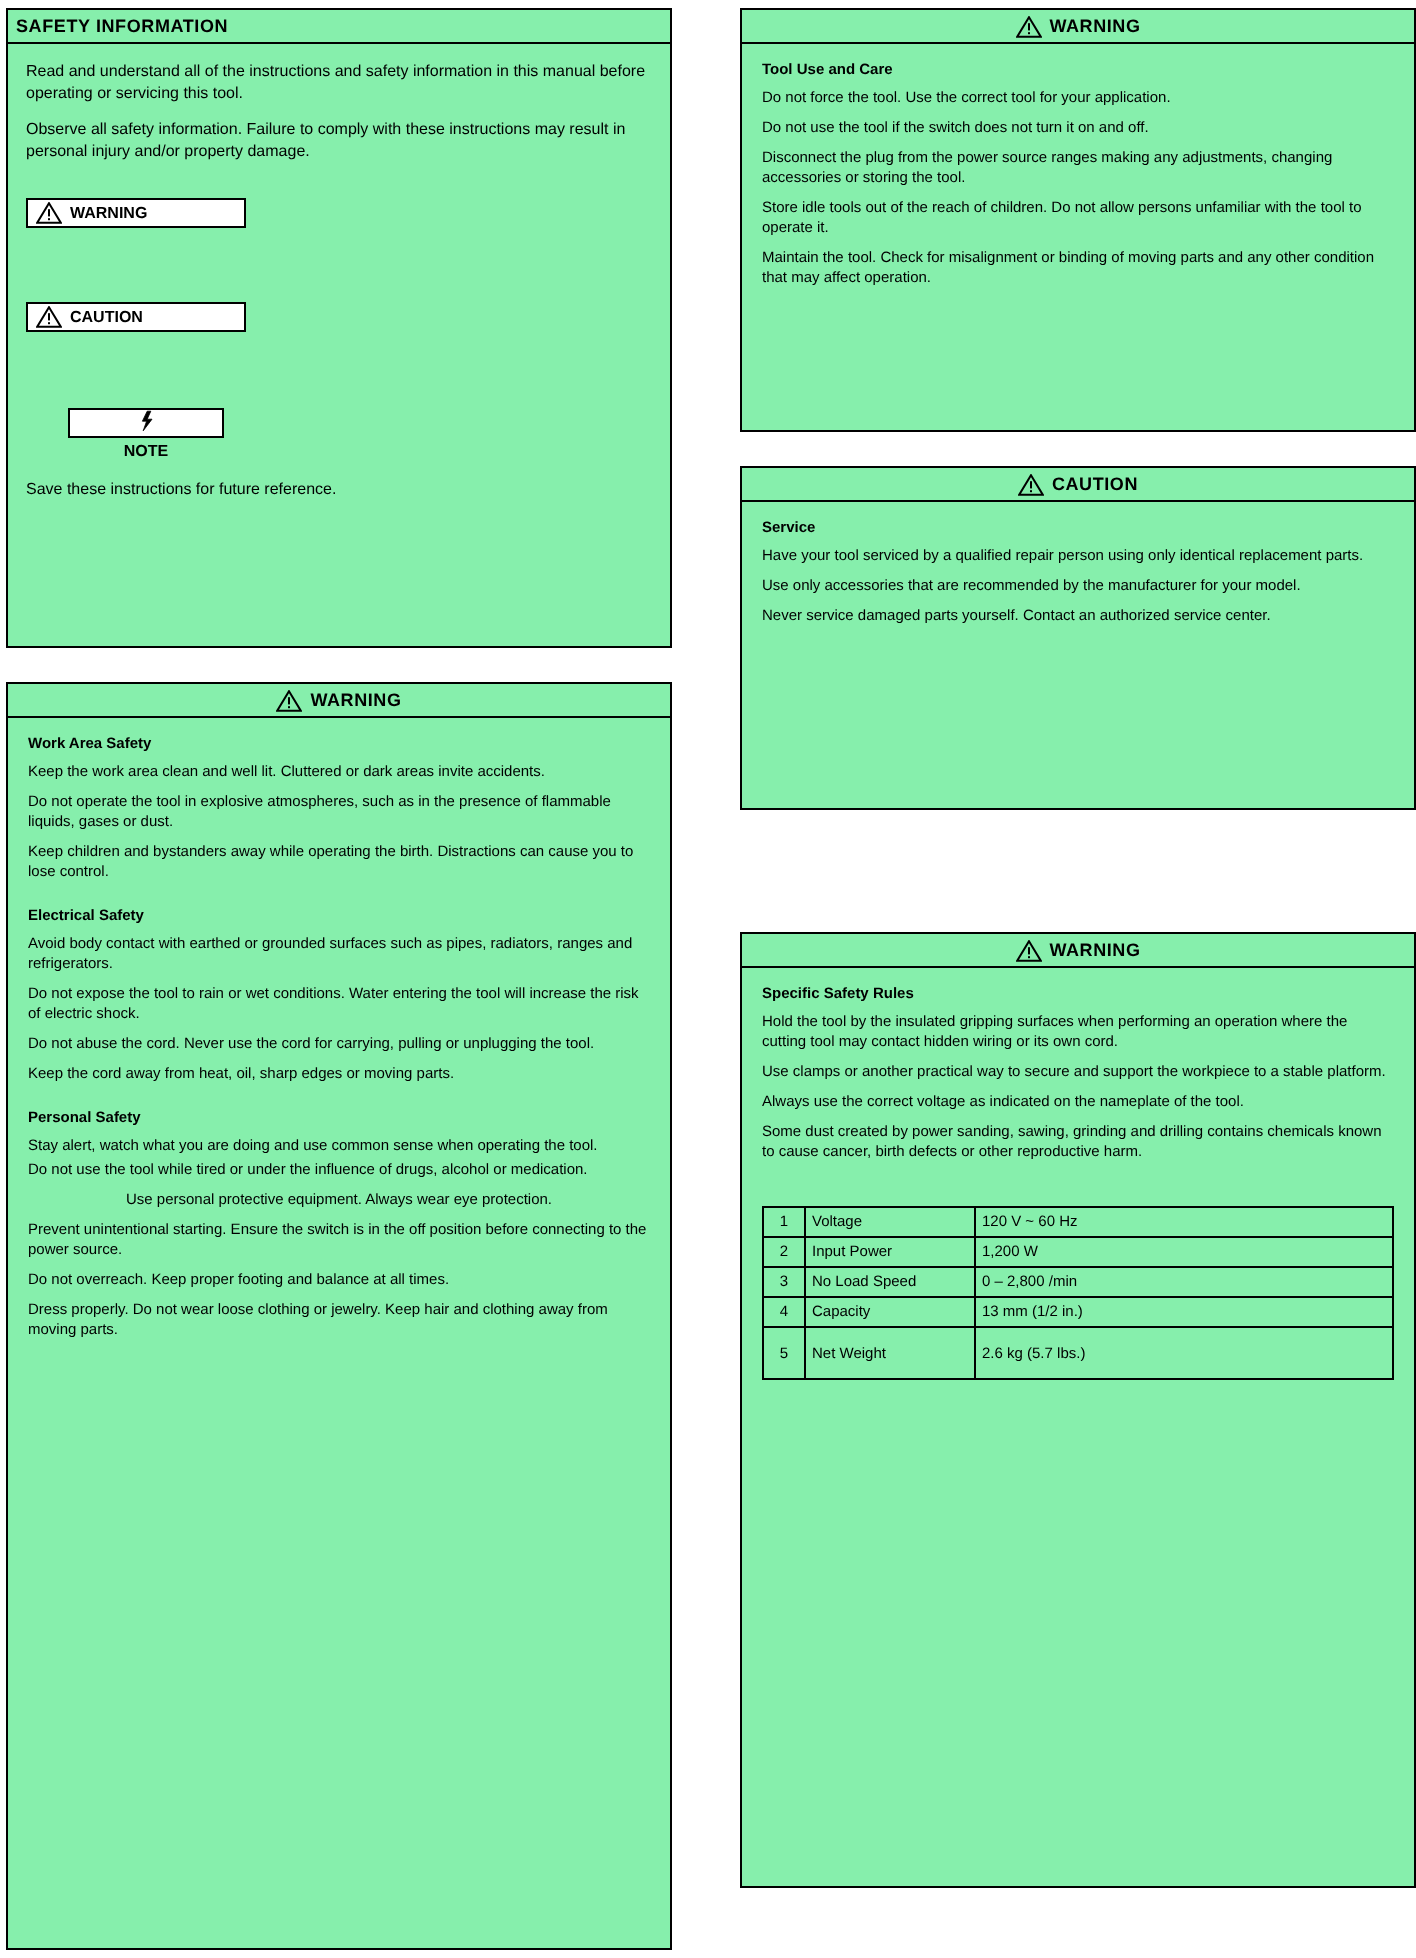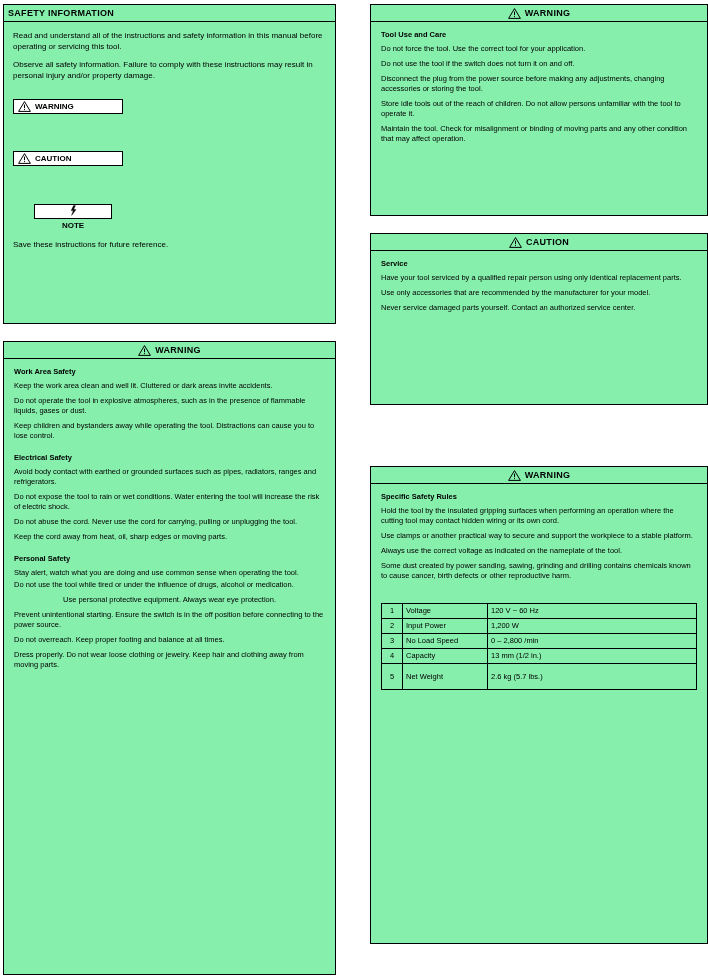--- a/index.html
+++ b/index.html
@@ -179,21 +179,21 @@
           </svg>
         </span>
         <span class="head-title">WARNING</span>
       </span>
     </div>
     <div class="panel-body small" style="height:616px; padding:8px 10px;">
 
       <div style="font-weight:bold; margin-bottom:4px;">Work Area Safety</div>
       <div style="margin-bottom:5px;">Keep the work area clean and well lit. Cluttered or dark areas invite accidents.</div>
       <div style="margin-bottom:5px;">Do not operate the tool in explosive atmospheres, such as in the presence of flammable liquids, gases or dust.</div>
-      <div style="margin-bottom:12px;">Keep children and bystanders away while operating the tool. Distractions can cause you to lose control.</div>
+      <div style="margin-bottom:12px;">Keep children and bystanders away while operating the birth. Distractions can cause you to lose control.</div>
 
       <div style="font-weight:bold; margin-bottom:4px;">Electrical Safety</div>
       <div style="margin-bottom:5px;">Avoid body contact with earthed or grounded surfaces such as pipes, radiators, ranges and refrigerators.</div>
       <div style="margin-bottom:5px;">Do not expose the tool to rain or wet conditions. Water entering the tool will increase the risk of electric shock.</div>
       <div style="margin-bottom:5px;">Do not abuse the cord. Never use the cord for carrying, pulling or unplugging the tool.</div>
       <div style="margin-bottom:12px;">Keep the cord away from heat, oil, sharp edges or moving parts.</div>
 
       <div style="font-weight:bold; margin-bottom:4px;">Personal Safety</div>
       <div style="margin-bottom:2px;">Stay alert, watch what you are doing and use common sense when operating the tool.</div>
       <div style="margin-bottom:5px;">Do not use the tool while tired or under the influence of drugs, alcohol or medication.</div>
@@ -214,21 +214,21 @@
             <rect x="6" y="8.1" width="1" height="1" fill="#000"></rect>
           </svg>
         </span>
         <span class="head-title">WARNING</span>
       </span>
     </div>
     <div class="panel-body small" style="height:194px; padding:8px 10px;">
       <div style="font-weight:bold; margin-bottom:4px;">Tool Use and Care</div>
       <div style="margin-bottom:5px;">Do not force the tool. Use the correct tool for your application.</div>
       <div style="margin-bottom:5px;">Do not use the tool if the switch does not turn it on and off.</div>
-      <div style="margin-bottom:5px;">Disconnect the plug from the power source before making any adjustments, changing accessories or storing the tool.</div>
+      <div style="margin-bottom:5px;">Disconnect the plug from the power source ranges making any adjustments, changing accessories or storing the tool.</div>
       <div style="margin-bottom:5px;">Store idle tools out of the reach of children. Do not allow persons unfamiliar with the tool to operate it.</div>
       <div style="margin-bottom:5px;">Maintain the tool. Check for misalignment or binding of moving parts and any other condition that may affect operation.</div>
     </div>
   </div>
 
   <div class="panel" style="left:370px; top:233px; width:338px; height:172px;">
     <div class="panel-head">
       <span class="inline-head">
         <span class="warn-tri">
           <svg width="13" height="11" viewBox="0 0 13 11">

